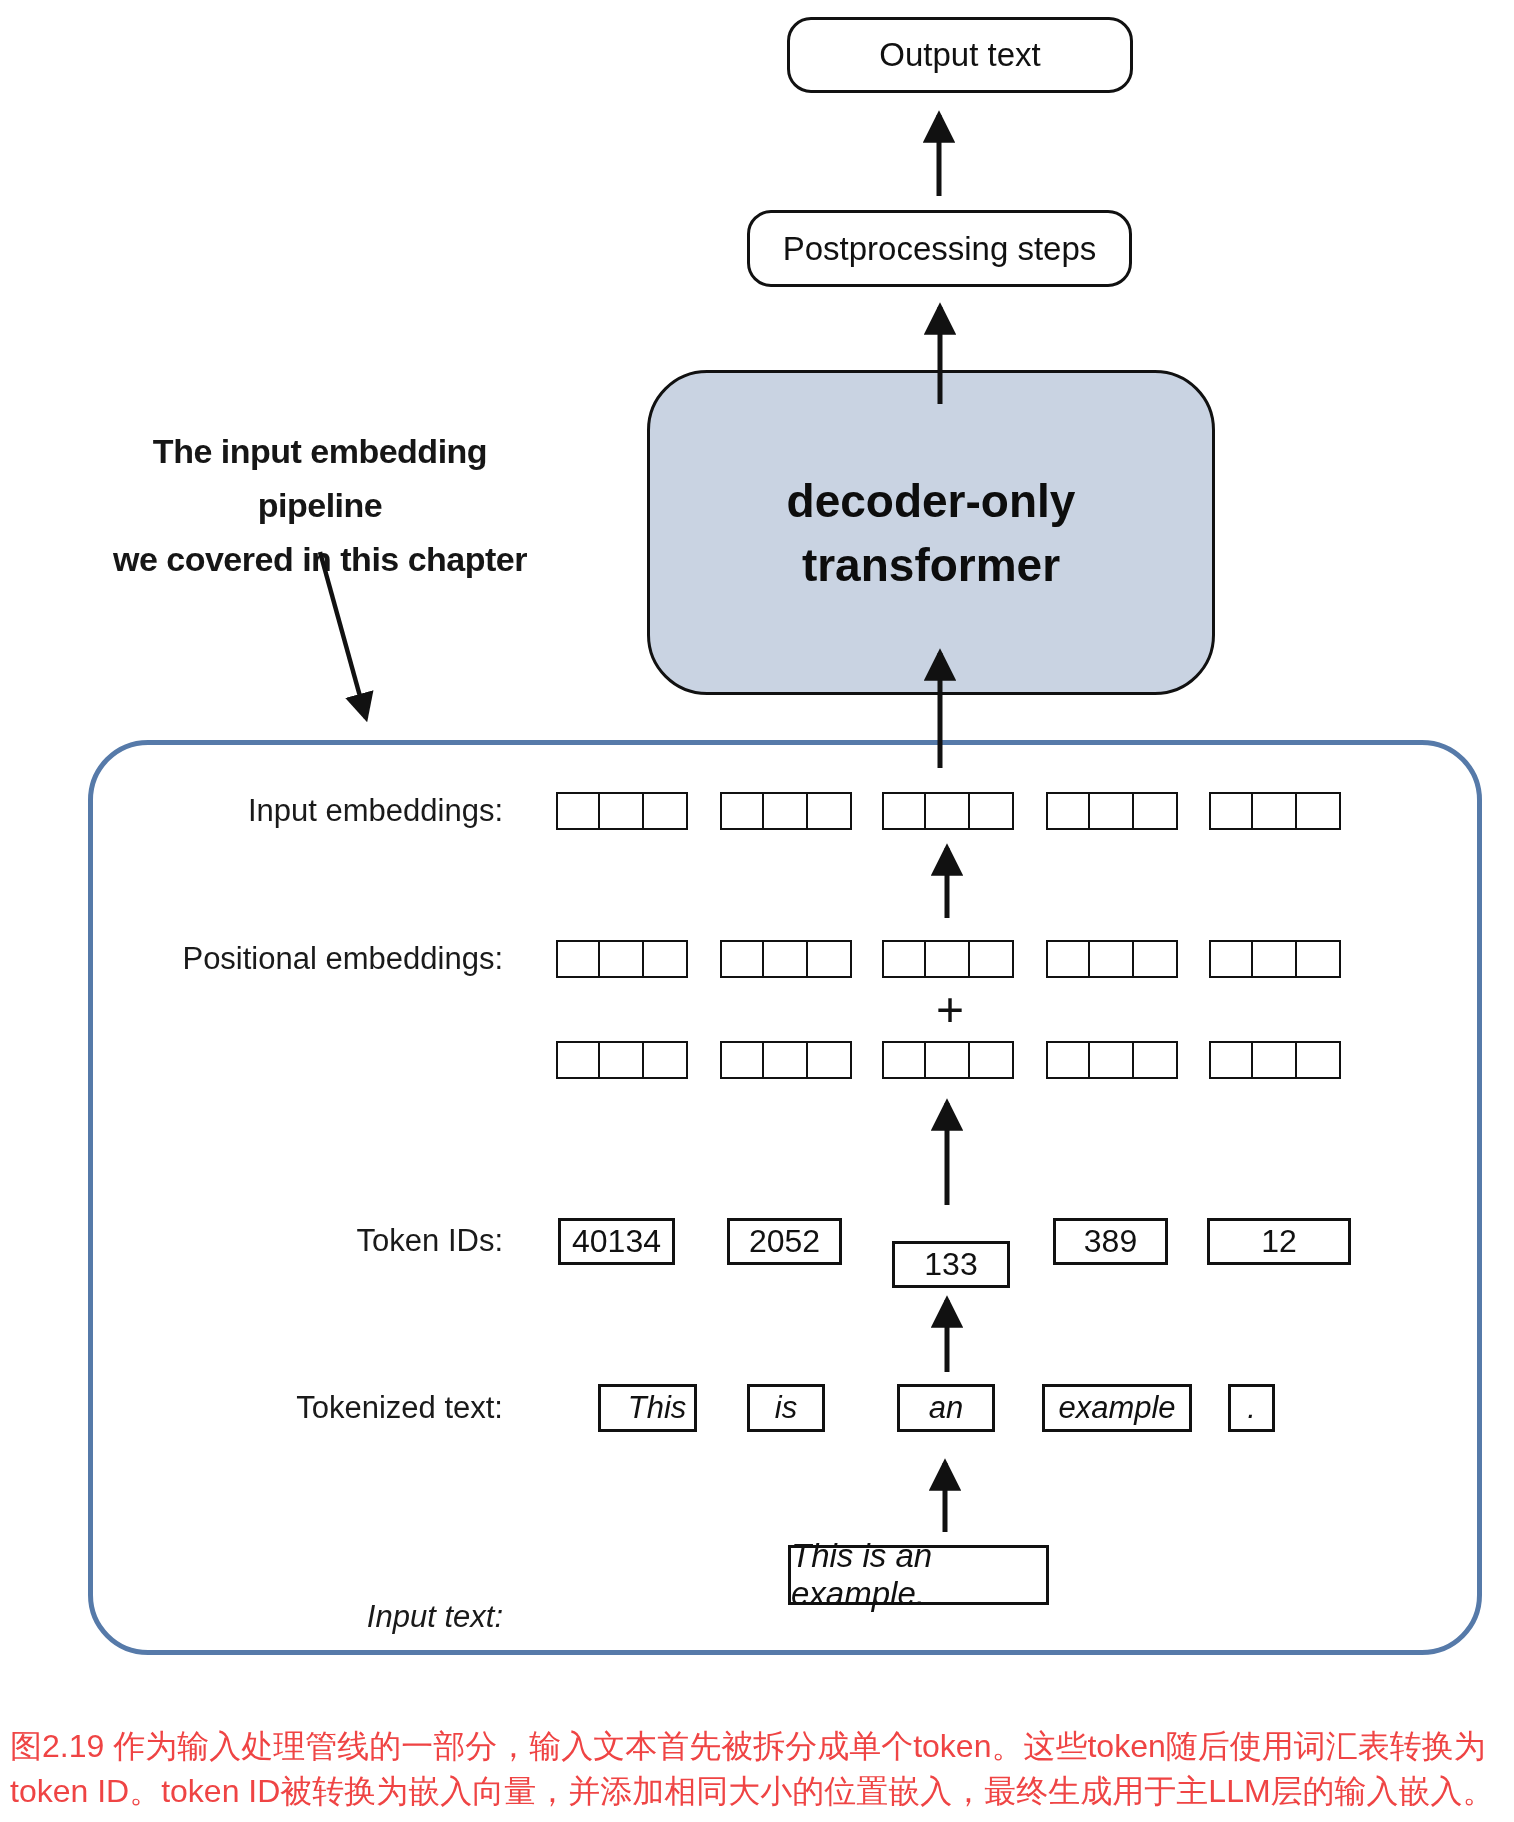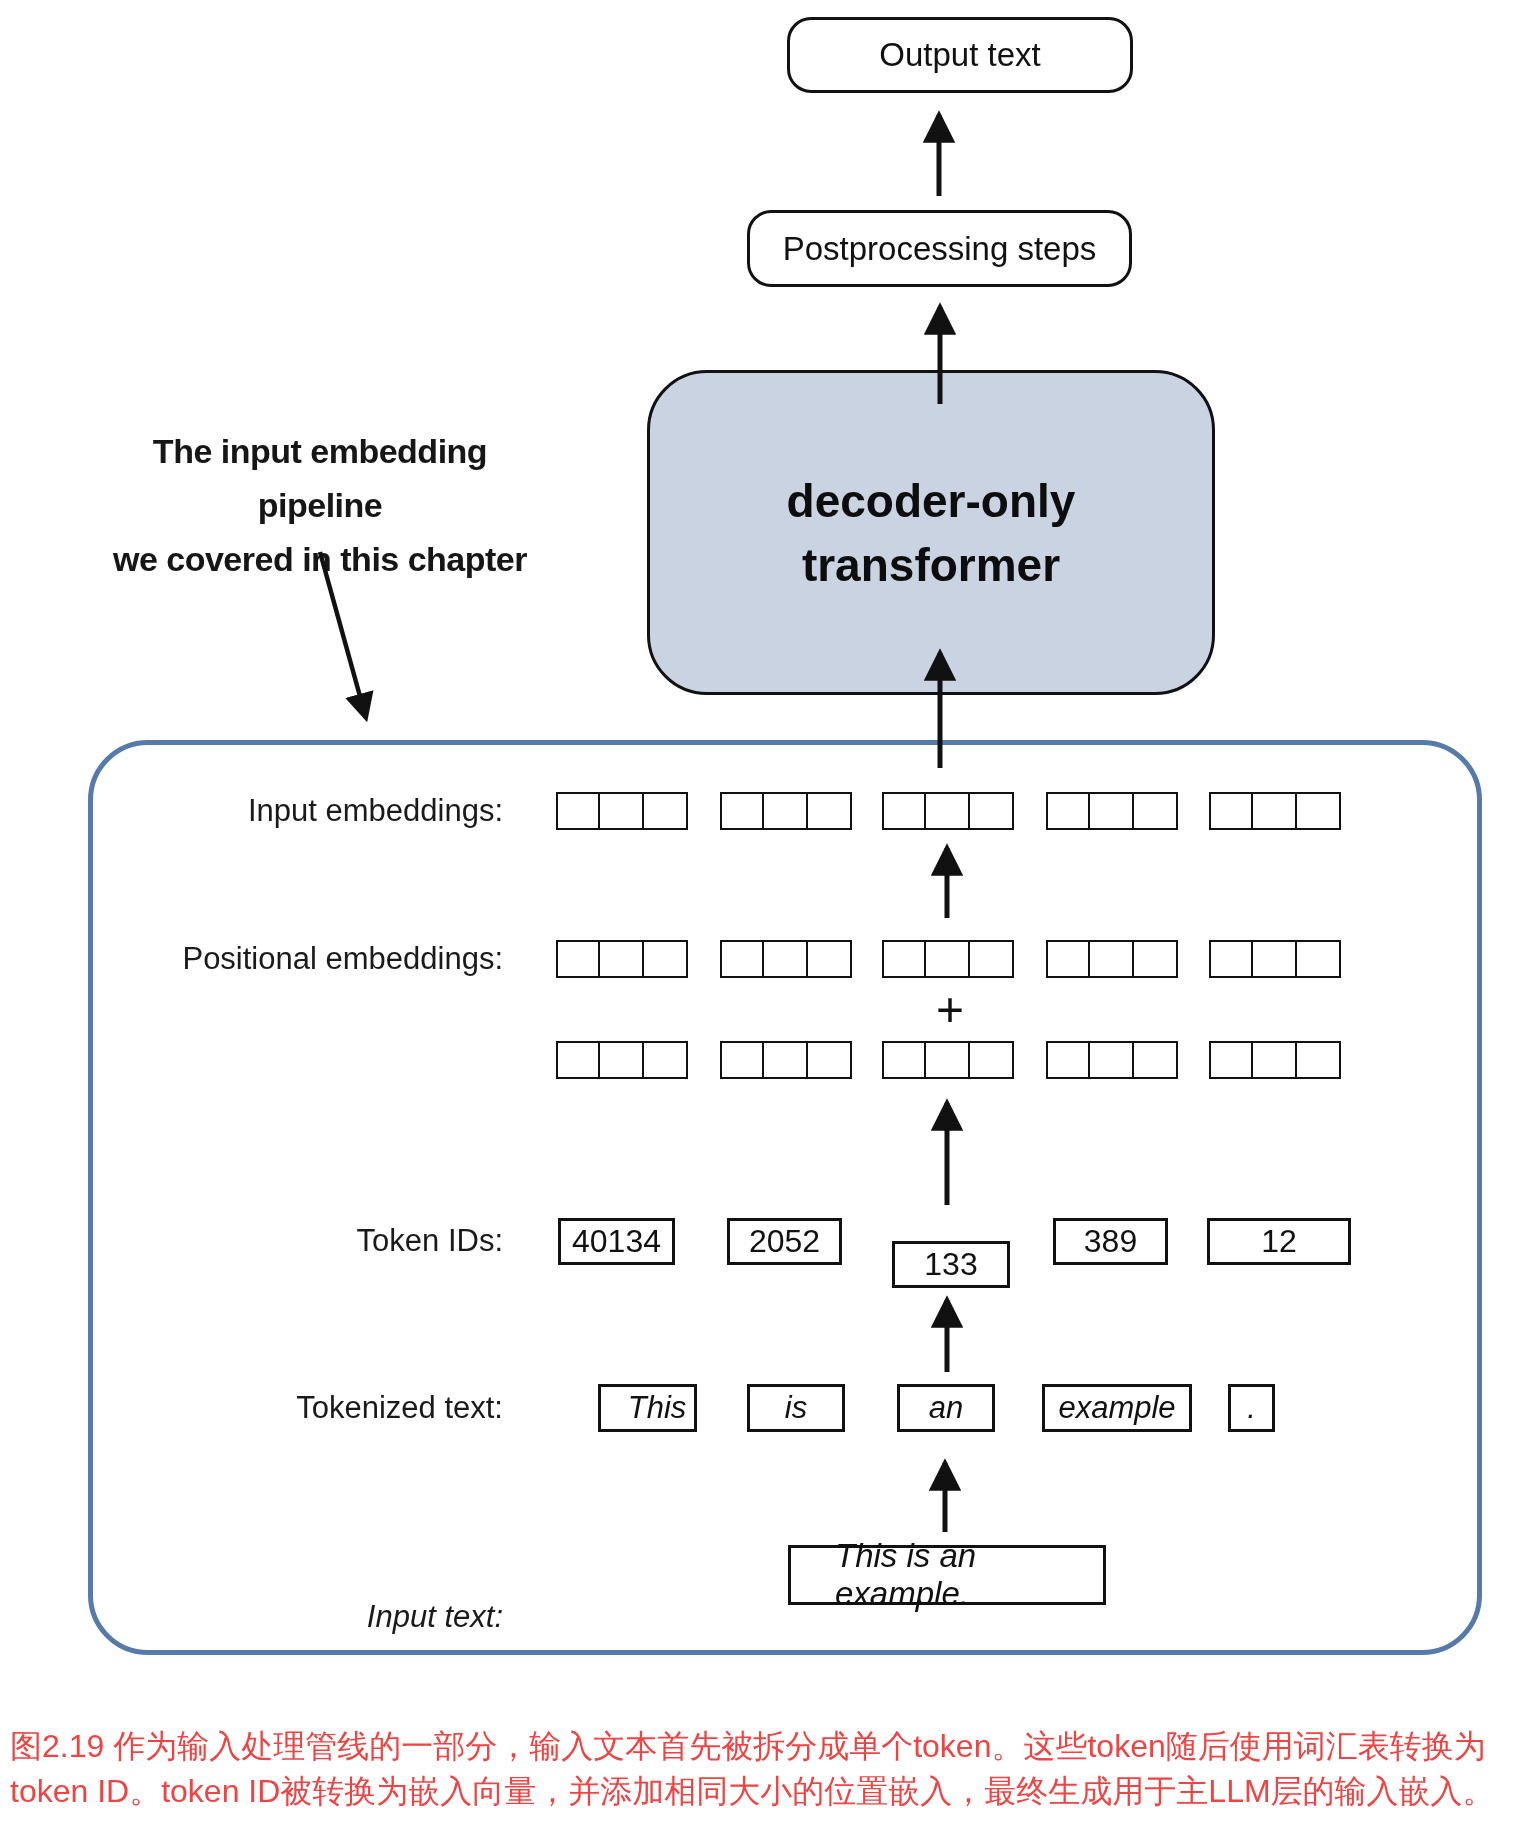--- a/index.html
+++ b/index.html
@@ -158,27 +158,27 @@
         <div class="sq"></div>
         <div class="sq"></div>
         <div class="sq"></div>
       </div>
       <div class="val-box" style="left: 558px; top: 1218px; width: 117px; height: 47px;">40134</div>
       <div class="val-box" style="left: 727px; top: 1218px; width: 115px; height: 47px;">2052</div>
       <div class="val-box" style="left: 892px; top: 1218px; width: 118px; height: 47px; margin-top: 23px;">133</div>
       <div class="val-box" style="left: 1053px; top: 1218px; width: 115px; height: 47px;">389</div>
       <div class="val-box" style="left: 1207px; top: 1218px; width: 144px; height: 47px;">12</div>
       <div class="val-box italic" style="left: 598px; top: 1384px; width: 99px; height: 48px; font-size: 31px; padding-left: 19px;">This</div>
-      <div class="val-box italic" style="left: 747px; top: 1384px; width: 98px; height: 48px; font-size: 31px;">is</div>
+      <div class="val-box italic" style="left: 747px; top: 1384px; width: 78px; height: 48px; font-size: 31px;">is</div>
       <div class="val-box italic" style="left: 897px; top: 1384px; width: 98px; height: 48px; font-size: 31px;">an</div>
       <div class="val-box italic" style="left: 1042px; top: 1384px; width: 150px; height: 48px; font-size: 31px;">example</div>
       <div class="val-box italic" style="left: 1228px; top: 1384px; width: 47px; height: 48px; font-size: 31px;">.</div>
     </div>
 
-  <div class="val-box italic" style="left:788px;top:1545px;width:318px;height:60px;font-size:33px;padding-left:44px;">This is an example.</div>
+  <div class="val-box italic" style="left:788px;top:1545px;width:261px;height:60px;font-size:33px;">This is an example.</div>
 
   <div class="caption" style="color: #ef4444;">
     <div>图2.19 作为输入处理管线的一部分，输入文本首先被拆分成单个token。这些token随后使用词汇表转换为</div>
     <div>token ID。token ID被转换为嵌入向量，并添加相同大小的位置嵌入，最终生成用于主LLM层的输入嵌入。</div>
   </div>
 
   <svg class="arrows" width="1514" height="1822" viewBox="0 0 1514 1822">
     <defs>
       <marker id="ah" viewBox="0 0 10 10" refX="8.5" refY="5" markerWidth="6.5" markerHeight="6.5" orient="auto">
         <path d="M0,0 L10,5 L0,10 z" fill="#111"></path>

